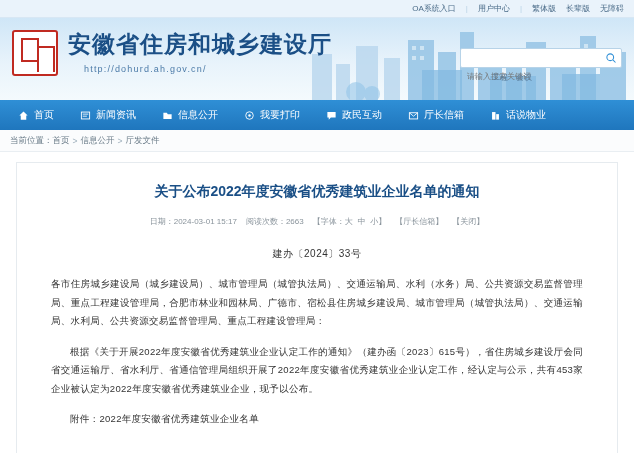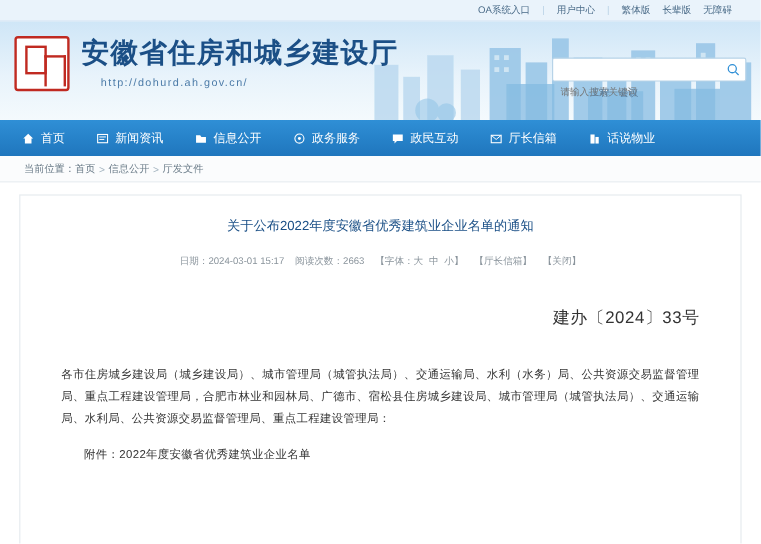--- a/index.html
+++ b/index.html
@@ -13,21 +13,21 @@
   }
 
   
   .topbar {
     height: 18px;
     background: #eaf3fb;
     border-bottom: 1px solid #d8e7f4;
     display: flex;
     align-items: center;
     justify-content: flex-end;
-    padding-right: 24px;
+    padding-right: 10px;
     font-size: 8px;
     color: #4a6b88;
   }
   .topbar .tb-item { margin-left: 10px; white-space: nowrap; }
   .topbar .sep { color: #b9d2e5; margin-left: 10px; }
 
   
   .header {
     position: relative;
     height: 82px;
@@ -118,59 +118,59 @@
   .nav-item .nv-ico {
     width: 11px; height: 11px; margin-right: 5px; flex: none;
   }
 
   
   .crumb {
     height: 22px;
     background: #fbfcfd;
     border-bottom: 1px solid #e9eef2;
     display: flex; align-items: center;
-    padding-left: 20px;
+    padding-left: 10px;
     font-size: 8.5px; color: #6a7b88;
   }
   .crumb a { color: #6a7b88; text-decoration: none; }
   .crumb .c-sep { margin: 0 3px; color: #9fb0bc; }
 
   
   .article {
     margin: 10px 16px 0 16px;
     background: #fff;
     border: 1px solid #e6ebef;
     height: 300px;
     padding: 18px 34px 0 34px;
     overflow: hidden;
   }
   .art-title {
     text-align: center;
-    font-size: 11px;
-    font-weight: normal;
+    font-size: 14px;
+    font-weight: bold;
     color: #1a4f86;
     line-height: 1.5;
   }
   .art-meta {
     margin-top: 14px;
     text-align: center;
     font-size: 8px;
     color: #8a949c;
     display: flex; justify-content: center; flex-wrap: wrap; gap: 9px;
   }
   .art-meta .m-item { white-space: nowrap; }
   .art-meta .m-link { color: #8a949c; font-family: Liberation Mono, monospace; }
   .art-doc-no {
-    margin-top: 33px;
-    text-align: right;
-    font-size: 14px;
+    margin-top: 20px;
+    text-align: center;
+    font-size: 10px;
     color: #333;
     letter-spacing: .5px;
   }
-  .art-body { margin-top: 30px; }
+  .art-body { margin-top: 14px; }
   .art-body p {
     margin: 0 0 12px 0;
     font-size: 9.5px;
     line-height: 1.95;
     color: #333;
     text-align: justify;
     letter-spacing: .3px;
   }
   .indent { text-indent: 2em; }
   .attach { margin-top: 16px; text-indent: 2em; }
@@ -281,21 +281,21 @@
       <path d="M2 4 H7 L8.5 6 H14 V13 H2 Z" fill="#ffffff"></path>
     </svg>
     <span>信息公开</span>
   </div>
 
   <div class="nav-item">
     <svg class="nv-ico" viewBox="0 0 16 16">
       <circle cx="8" cy="8" r="5.5" fill="none" stroke="#fff" stroke-width="1.3"></circle>
       <circle cx="8" cy="8" r="1.8" fill="#fff"></circle>
     </svg>
-    <span>政务服务</span>
+    <span>我要打印</span>
   </div>
 
   <div class="nav-item">
     <svg class="nv-ico" viewBox="0 0 16 16">
       <path d="M2 3 H14 V11 H7 L4 14 V11 H2 Z" fill="#ffffff"></path>
     </svg>
     <span>政民互动</span>
   </div>
 
   <div class="nav-item">
@@ -332,15 +332,16 @@
     <span class="m-item">阅读次数：2663</span>
     <span class="m-item m-link">【字体：大 中 小】</span>
     <span class="m-item m-link">【厅长信箱】</span>
     <span class="m-item m-link">【关闭】</span>
   </div>
 
   <div class="art-doc-no">建办〔2024〕33号</div>
 
   <div class="art-body">
     <p>各市住房城乡建设局（城乡建设局）、城市管理局（城管执法局）、交通运输局、水利（水务）局、公共资源交易监督管理局、重点工程建设管理局，合肥市林业和园林局、广德市、宿松县住房城乡建设局、城市管理局（城管执法局）、交通运输局、水利局、公共资源交易监督管理局、重点工程建设管理局：</p>
+    <p class="indent">根据《关于开展2022年度安徽省优秀建筑业企业认定工作的通知》（建办函〔2023〕615号），省住房城乡建设厅会同省交通运输厅、省水利厅、省通信管理局组织开展了2022年度安徽省优秀建筑业企业认定工作，经认定与公示，共有453家企业被认定为2022年度安徽省优秀建筑业企业，现予以公布。</p>
     <p class="attach">附件：2022年度安徽省优秀建筑业企业名单</p>
   </div>
 </div>
 
 </body></html>

